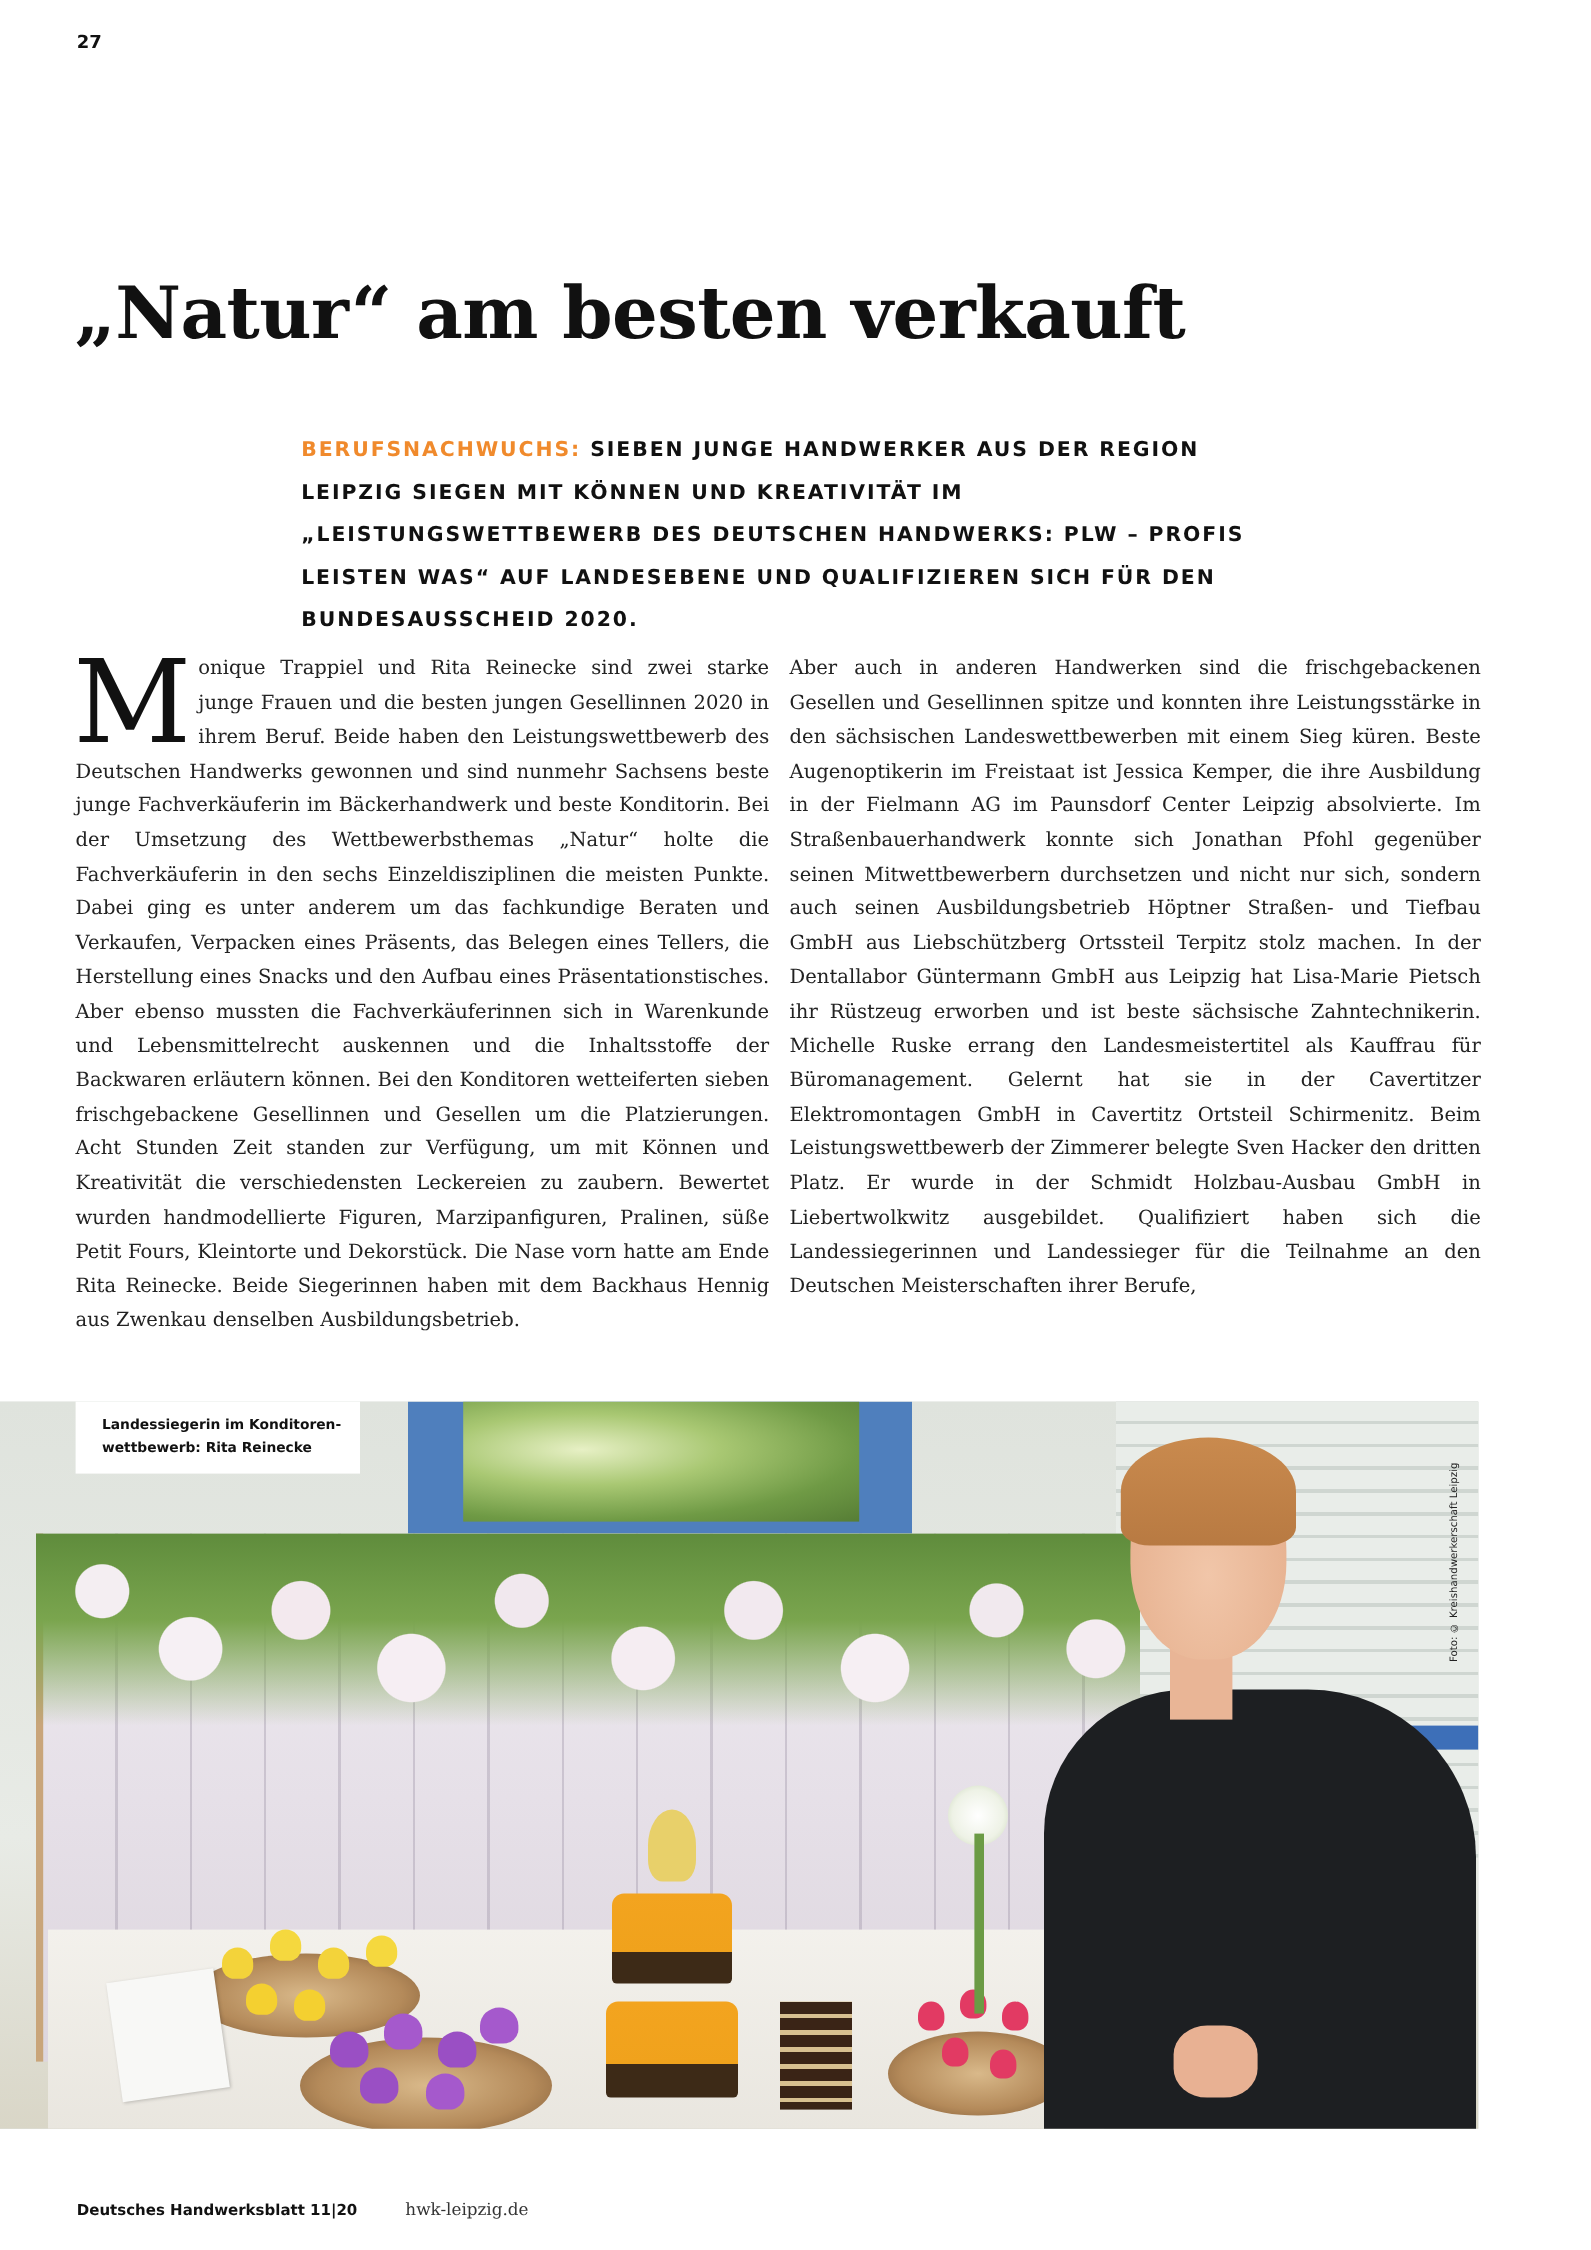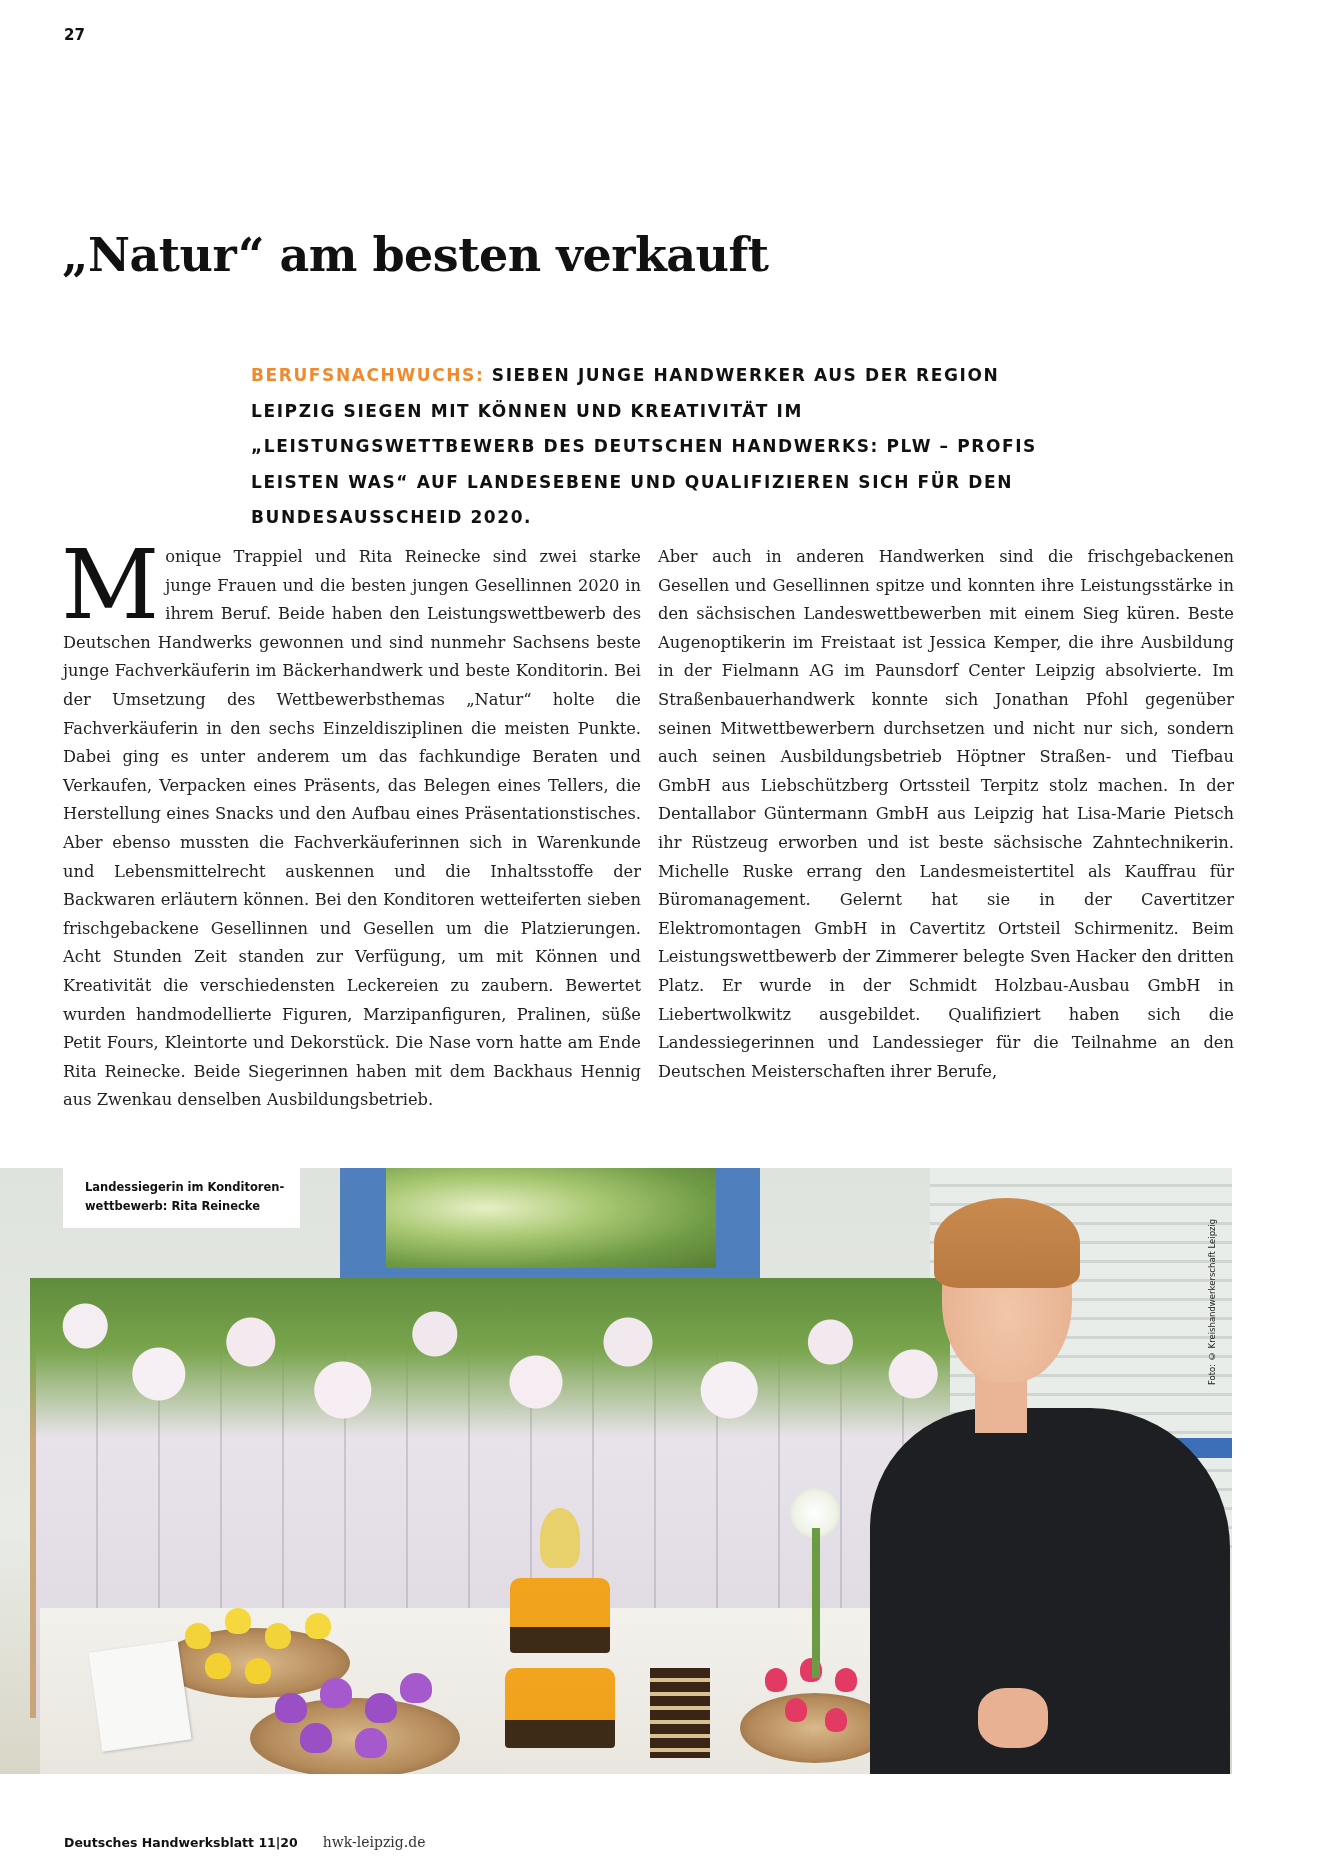--- a/index.html
+++ b/index.html
@@ -7,21 +7,21 @@
   body { position: relative; color: #1a1a1a; }
 
   .page-number {
     position: absolute; left: 64px; top: 26px;
     font-family: "DejaVu Sans", sans-serif; font-weight: bold; font-size: 15px; color: #111;
   }
 
   .headline {
     position: absolute; left: 62px; top: 232px;
     font-family: "DejaVu Serif", serif; font-weight: bold;
-    font-size: 46px; letter-spacing: -0.5px; line-height: 1; color: #111;
+    font-size: 60px; letter-spacing: -0.5px; line-height: 1; color: #111;
     white-space: nowrap;
   }
 
   .deck {
     position: absolute; left: 251px; top: 358px; width: 820px;
     font-family: "DejaVu Sans", sans-serif; font-weight: bold;
     font-size: 17px; line-height: 35.5px; letter-spacing: 1.6px;
     text-transform: uppercase; color: #111;
   }
   .deck .kicker { color: #f08a2c; }
@@ -112,21 +112,21 @@
     font-family: "DejaVu Sans", sans-serif; font-weight: bold; font-size: 11.5px; line-height: 19px; color: #111;
   }
   .credit {
     position: absolute; left: 1207px; top: 1185px; width: 16px; height: 200px;
     font-family: "DejaVu Sans", sans-serif; font-size: 8.5px; color: #222;
     writing-mode: vertical-rl; transform: rotate(180deg); white-space: nowrap;
   }
 
   .footer {
     position: absolute; left: 64px; top: 1834px;
-    font-size: 13px; color: #111; display: flex; align-items: baseline; gap: 25px;
+    font-size: 13px; color: #111; display: flex; align-items: baseline; gap: 40px;
   }
   .footer .pub { font-family: "DejaVu Sans", sans-serif; font-weight: bold; font-size: 12.5px; }
   .footer .url { font-family: "DejaVu Serif", serif; font-size: 14px; color: #333; }
 </style>
 </head>
 <body>
 
 <div class="page-number">27</div>
 
 <h1 class="headline">„Natur“ am besten verkauft</h1>

